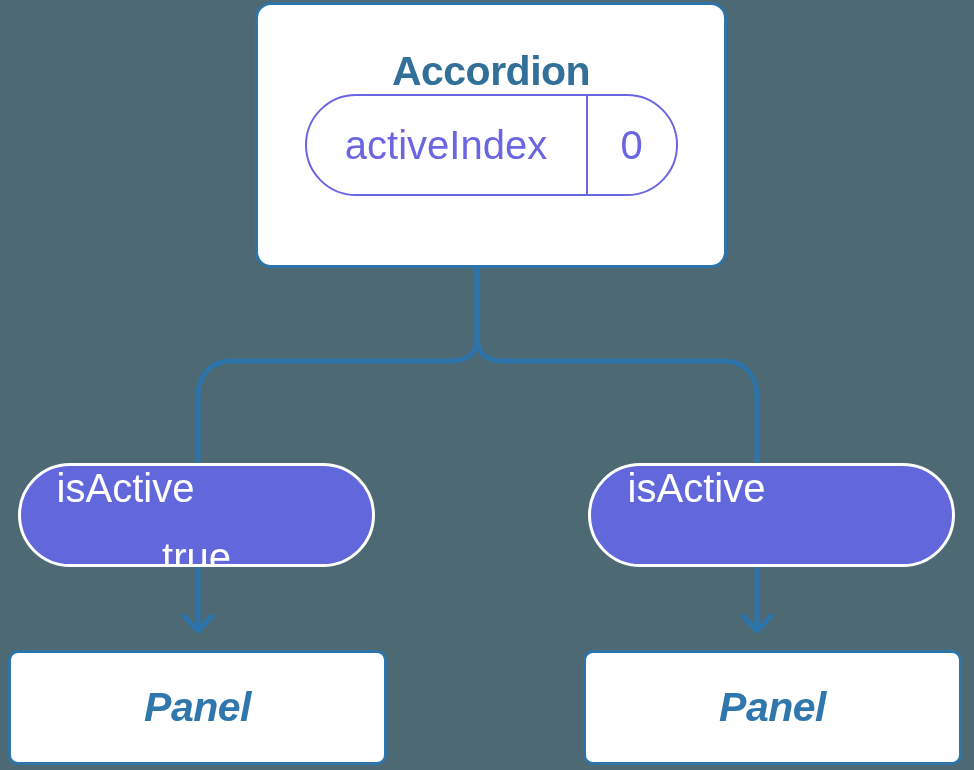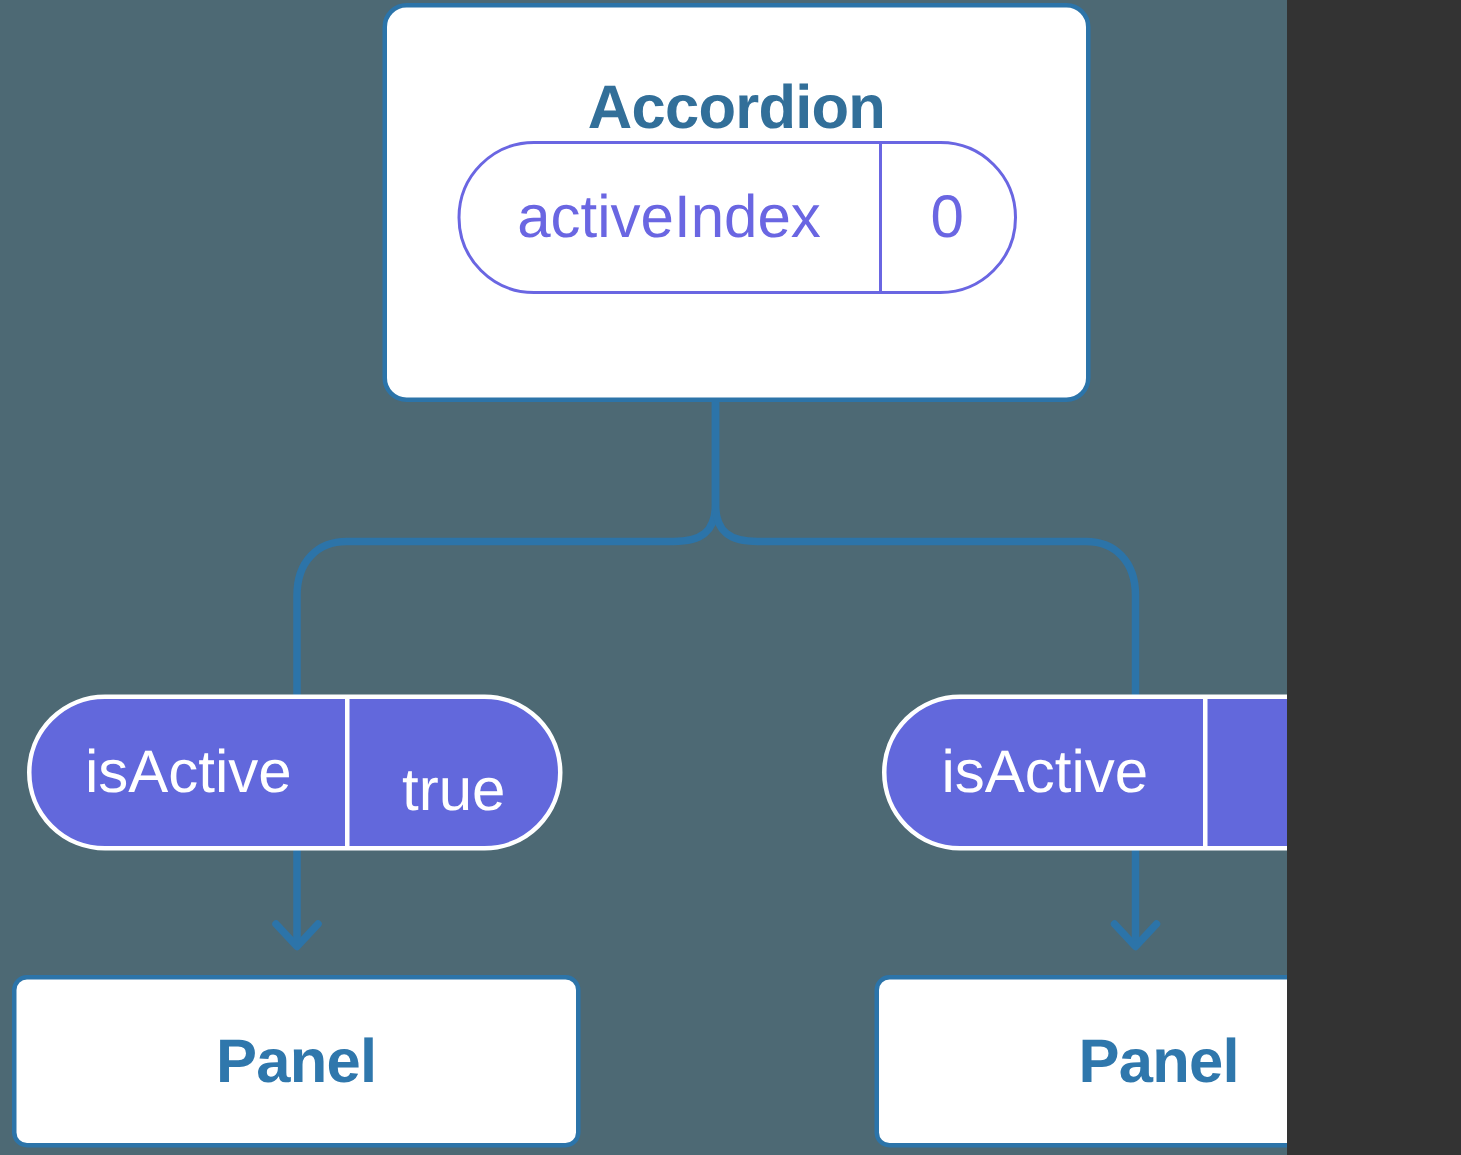--- a/index.html
+++ b/index.html
@@ -2,21 +2,21 @@
 <html style="--background: #4D6974; --line-blue: #2C74A9; --heading-blue: #326F99; --panel-blue: #2F77AC; --purple-outline: #6A66E2; --purple-fill: #6268DC; --node-bg: #FFFFFF; --pill-text: #FFFFFF;"><head>
 <meta charset="utf-8">
 <style>
   html, body { margin: 0; padding: 0; }
   body {
     font-family: "Liberation Sans", sans-serif;
     background: #333;
   }
   .stage {
     position: relative;
-    width: 858px;
+    width: 974px;
     height: 770px;
     background: var(--background, #4D6974);
     overflow: hidden;
   }
   .connectors {
     position: absolute;
     inset: 0;
     z-index: 0;
   }
   .connectors path {
@@ -87,20 +87,21 @@
     box-sizing: border-box;
     top: 463px;
     height: 104px;
     border-radius: 52px;
     background: var(--purple-fill, #6268DC);
     border: 3px solid var(--pill-text, #FFFFFF);
     display: flex;
     align-items: stretch;
     overflow: hidden;
     z-index: 2;
+    flex-direction: column;
   }
   .prop-pill .pill-name {
     display: flex;
     align-items: center;
     justify-content: center;
     font-size: 40px;
     color: var(--pill-text, #FFFFFF);
   }
   .prop-pill .pill-sep {
     width: 3px;
@@ -120,20 +121,21 @@
   .prop-pill.pos-right { left: 588px; width: 367px; }
   .prop-pill.pos-right .pill-name { width: 211px; }
   .panel-card {
     top: 650px;
     width: 379px;
     height: 115px;
     border-radius: 10px;
     display: flex;
     align-items: center;
     justify-content: center;
+    font-style: italic;
   }
   .panel-card.pos-left  { left: 8px; }
   .panel-card.pos-right { left: 583px; }
   .panel-title {
     font-size: 41px;
     font-weight: 600;
     letter-spacing: -0.5px;
     color: var(--panel-blue, #2F77AC);
   }
 </style>

